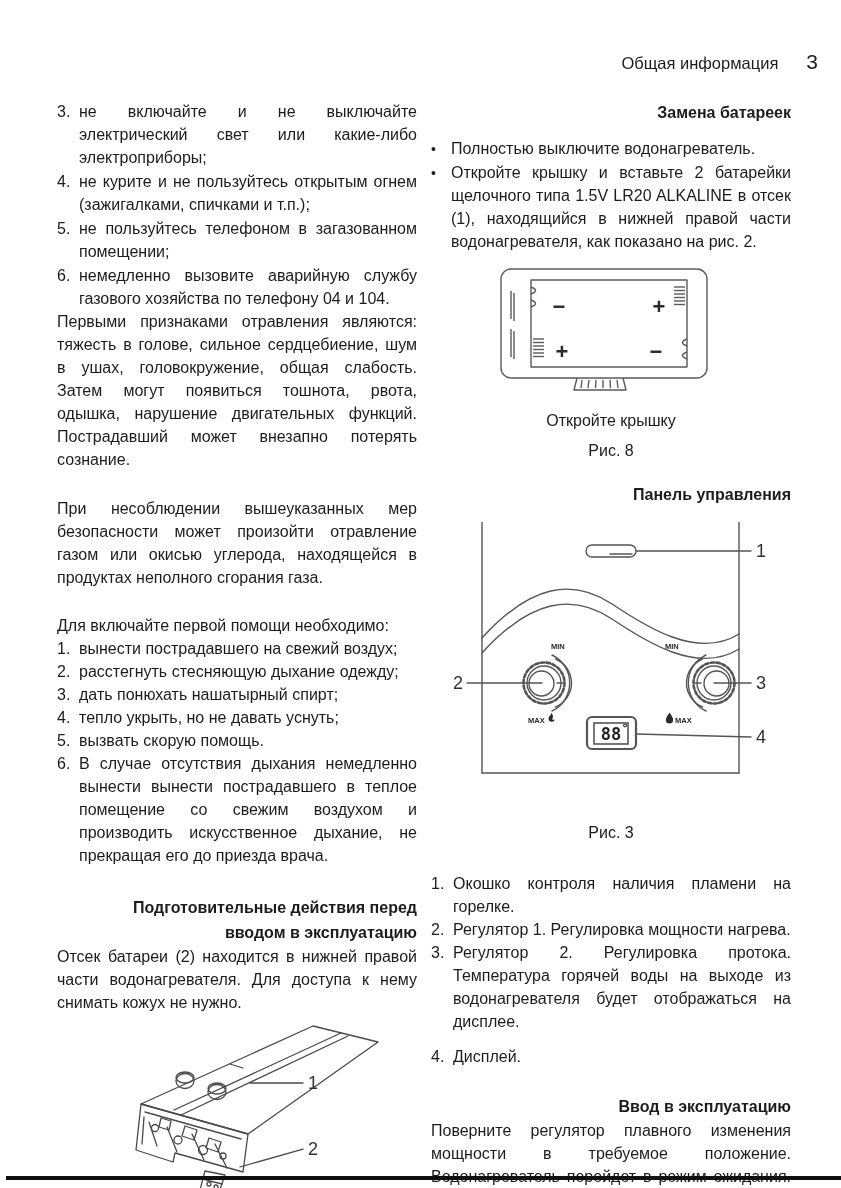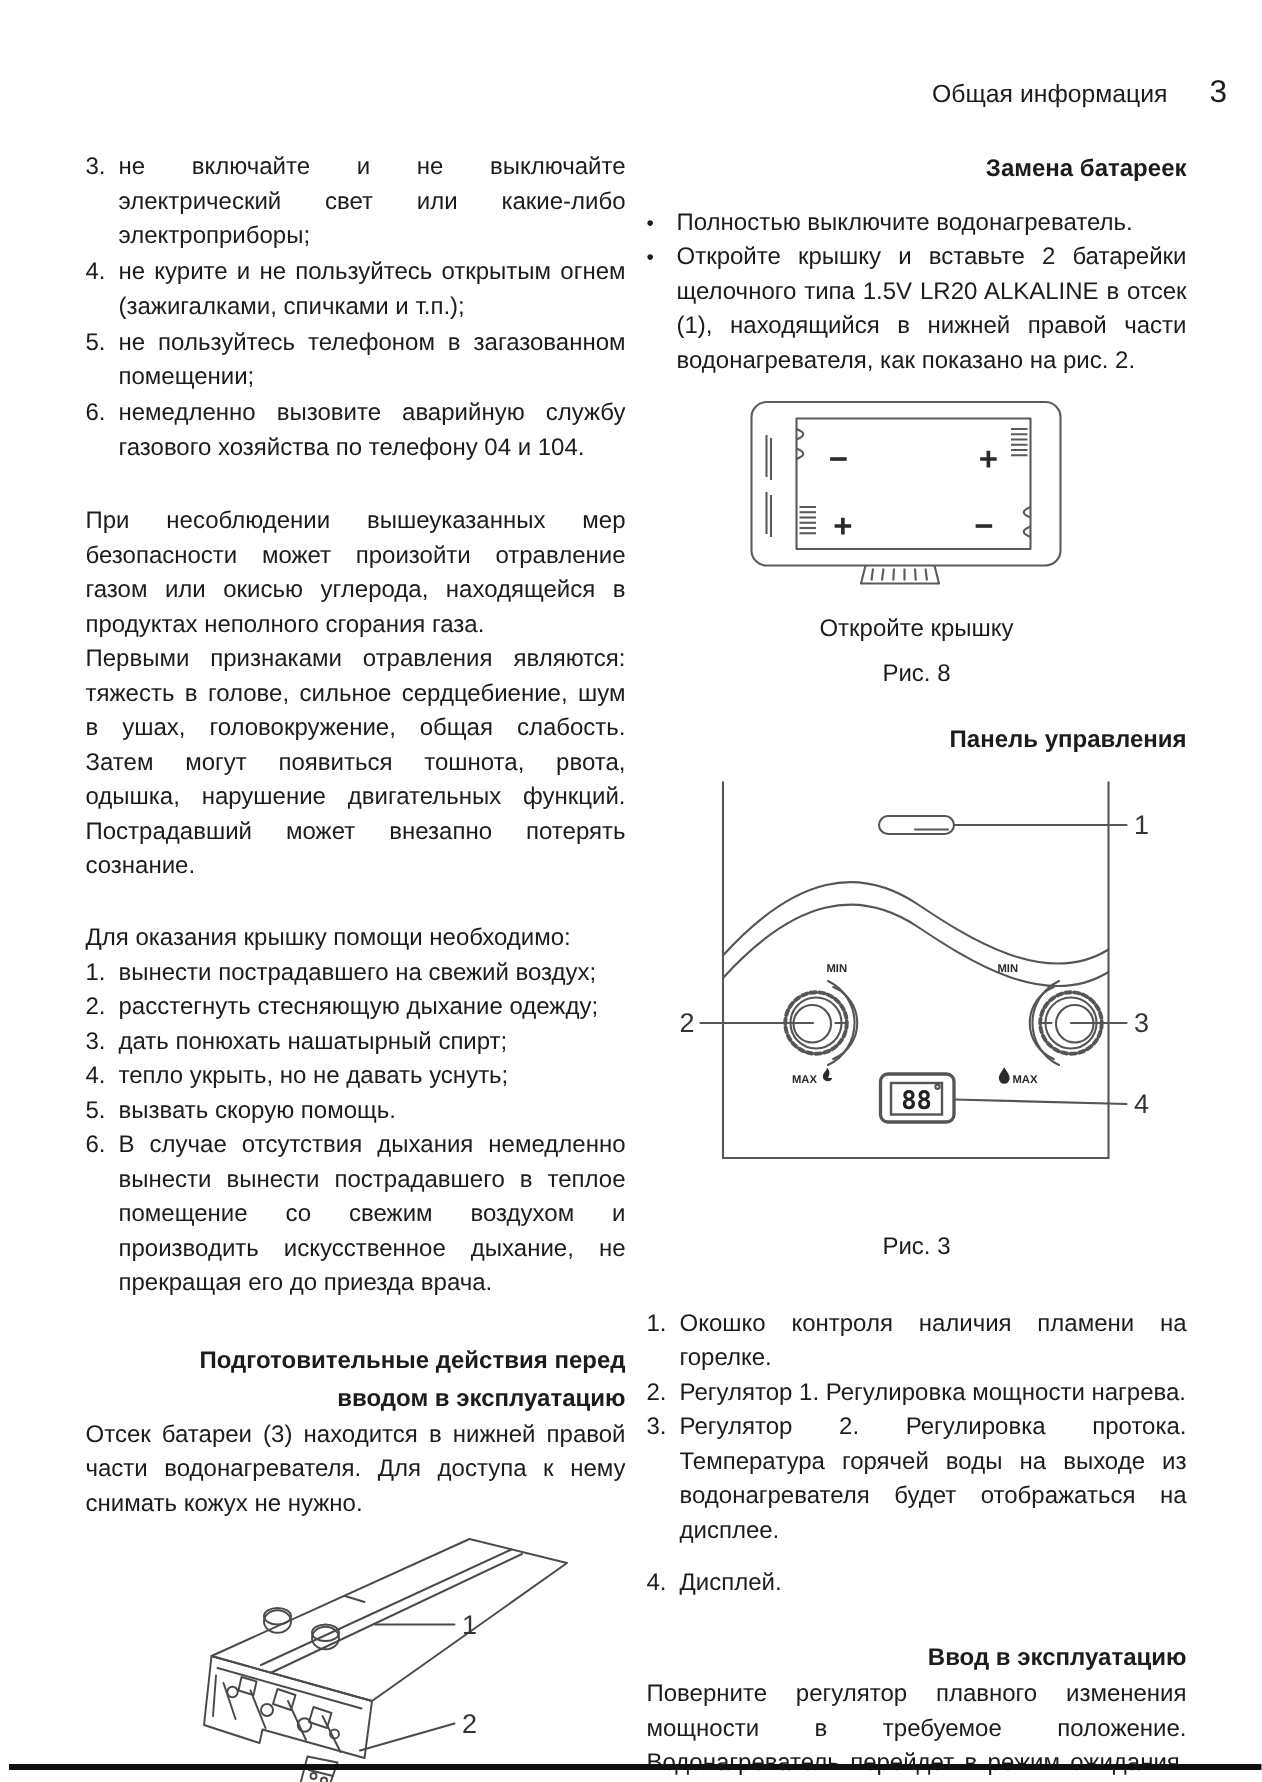--- a/index.html
+++ b/index.html
@@ -51,24 +51,24 @@
       <div class="li" style="margin-bottom:1px;">
         <span class="n">5.</span>
         <span class="t">не пользуйтесь телефоном в загазованном помещении;</span>
       </div>
       <div class="li">
         <span class="n">6.</span>
         <span class="t">немедленно вызовите аварийную службу газового хозяйства по телефону 04 и 104.</span>
       </div>
     </div>
 
+    <p style="margin:0;">Первыми признаками отравления являются: тяжесть в голове, сильное сердцебиение, шум в ушах, головокружение, общая слабость. Затем могут появиться тошнота, рвота, одышка, нарушение двигательных функций. Пострадавший может внезапно потерять сознание.</p>
     <p style="margin:26px 0 0 0;">При несоблюдении вышеуказанных мер безопасности может произойти отравление газом или окисью углерода, находящейся в продуктах неполного сгорания газа.</p>
-    <p style="margin:0;">Первыми признаками отравления являются: тяжесть в голове, сильное сердцебиение, шум в ушах, головокружение, общая слабость. Затем могут появиться тошнота, рвота, одышка, нарушение двигательных функций. Пострадавший может внезапно потерять сознание.</p>
-
-    <p style="margin:25px 0 0 0;text-align:left;">Для оказания крышку помощи необходимо:</p>
+
+    <p style="margin:25px 0 0 0;text-align:left;">Для включайте первой помощи необходимо:</p>
     <div>
       <div class="li">
         <span class="n">1.</span>
         <span class="t">вынести пострадавшего на свежий воздух;</span>
       </div>
       <div class="li">
         <span class="n">2.</span>
         <span class="t">расстегнуть стесняющую дыхание одежду;</span>
       </div>
       <div class="li">
@@ -84,21 +84,21 @@
         <span class="t">вызвать скорую помощь.</span>
       </div>
       <div class="li">
         <span class="n">6.</span>
         <span class="t">В случае отсутствия дыхания немедленно вынести вынести пострадавшего в теплое помещение со свежим воздухом и производить искусственное дыхание, не прекращая его до приезда врача.</span>
       </div>
     </div>
 
     <div class="hd" style="margin-top:28px;margin-left:16px;">Подготовительные действия перед вводом в эксплуатацию</div>
 
-    <p class="cont" style="margin:0;">Отсек батареи (3) находится в нижней правой части водонагревателя. Для доступа к нему снимать кожух не нужно.</p>
+    <p class="cont" style="margin:0;">Отсек батареи (2) находится в нижней правой части водонагревателя. Для доступа к нему снимать кожух не нужно.</p>
 
     <div class="fig" style="margin-top:8px;">
       <svg width="358" height="170" viewBox="0 0 358 170">
         <g stroke="#4a4a4a" fill="none" stroke-width="1.3" stroke-linejoin="round" stroke-linecap="round">
 
           <polygon points="84,82 256,4 321,20 191,112"></polygon>
           <line x1="117" y1="88" x2="284" y2="11"></line>
           <line x1="124" y1="93" x2="291" y2="14"></line>
           <line x1="173" y1="42" x2="186" y2="46"></line>
 

